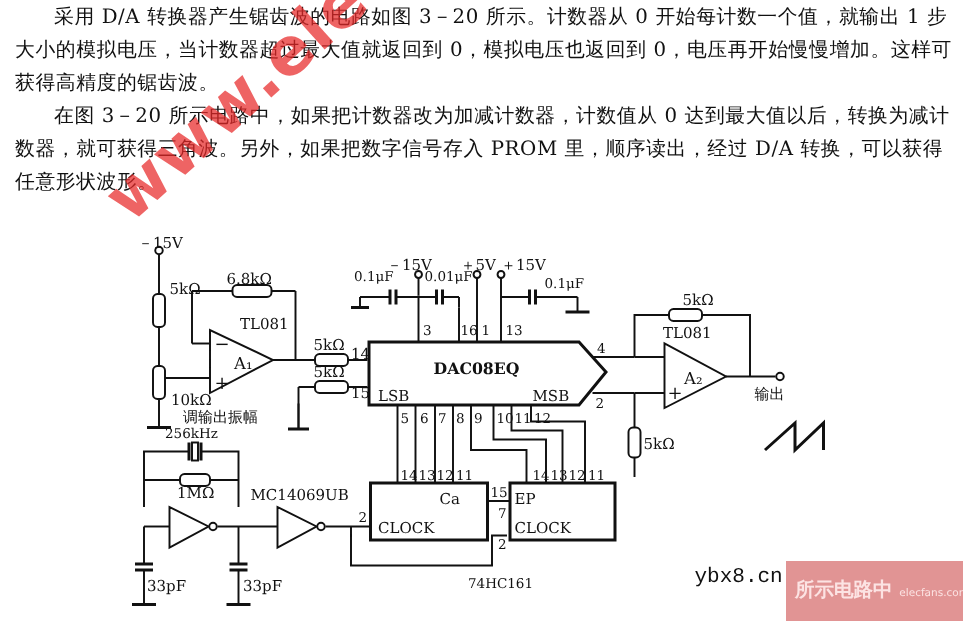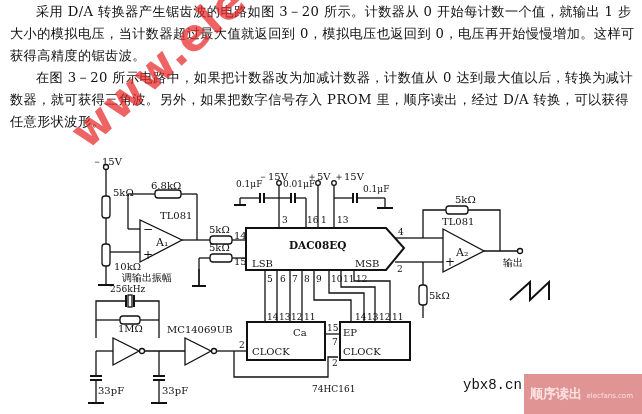--- a/index.html
+++ b/index.html
@@ -215,13 +215,13 @@
     <text x="343" y="336" font-size="10">EP</text>
     <text x="332" y="345">7</text>
     <text x="343" y="355" font-size="10">CLOCK</text>
     <text x="332" y="366">2</text>
     <text x="312" y="392">74HC161</text>
   </g>
 </svg>
 
 <div class="wm">www.elecfans.com</div>
 <div class="site">ybx8.cn</div>
-<div class="logo"><span>顺序读出</span> <small>elecfans.com</small></div>
+<div class="logo"><span>所示电路中</span> <small>elecfans.com</small></div>
 
 </body></html>

